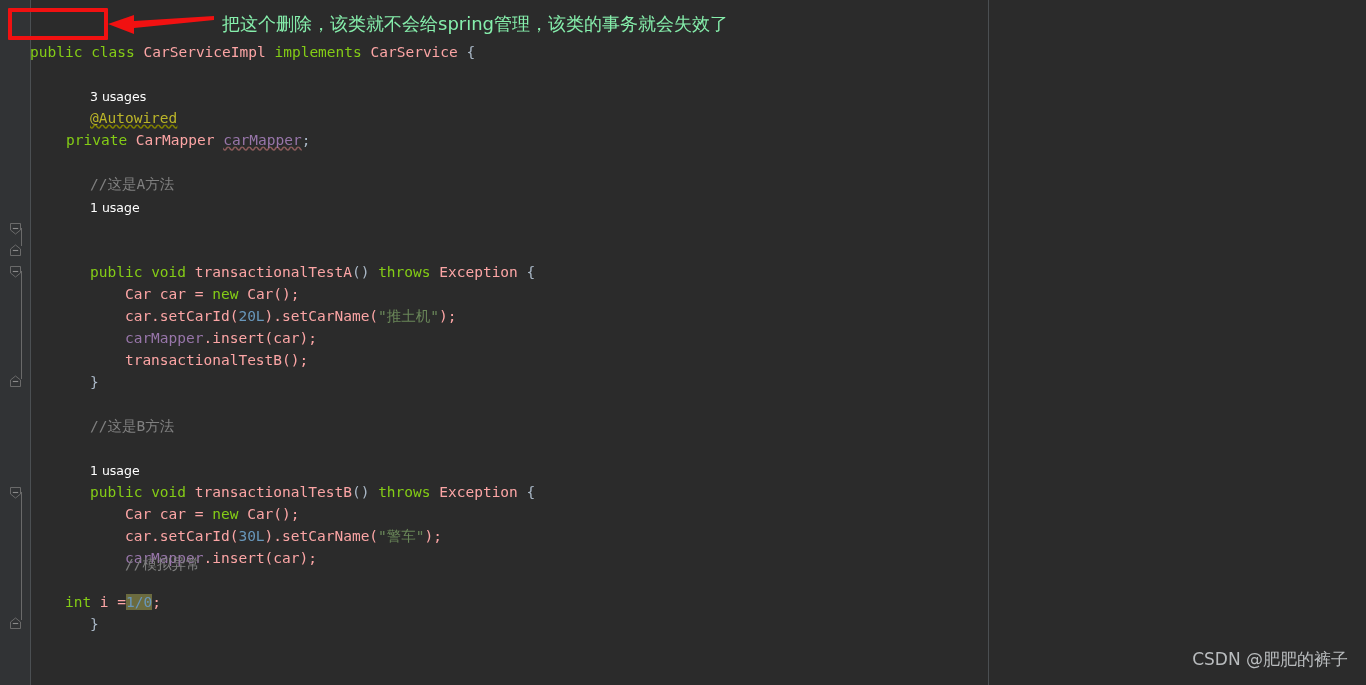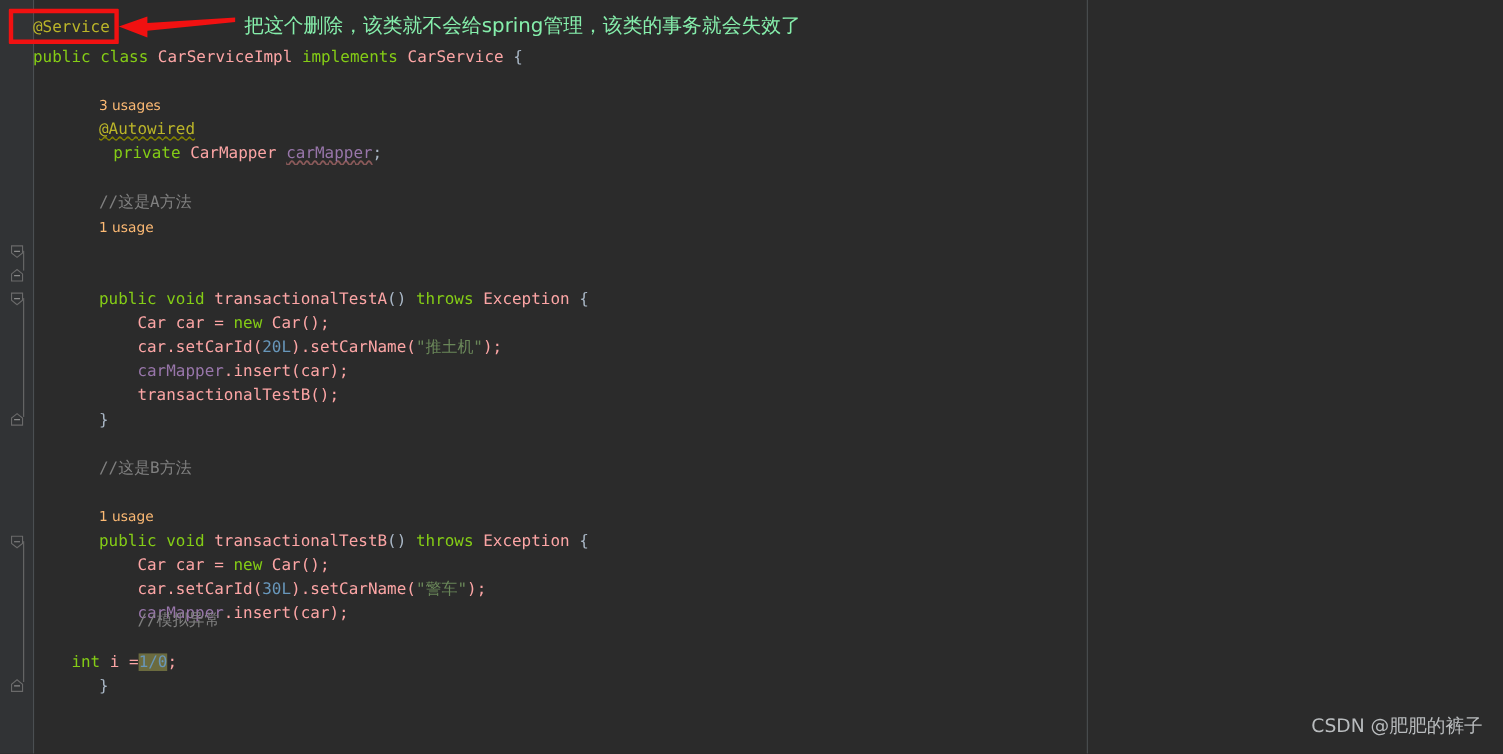--- a/index.html
+++ b/index.html
@@ -68,21 +68,21 @@
   }
   
   .line.hl {
     background: #323232;
   }
 
   
   .hint {
     font-family: "DejaVu Sans", "Liberation Sans", sans-serif;
     font-size: 12.5px;
-    color: #fdba74;
+    color: #ffffff;
   }
 
   
   .kw    { color: #84cc16; }             
   .cls   { color: #fca5a5; }             
   .ann   { color: #bbb529; }             
   .str   { color: #6a8759; }             
   .num   { color: #6897bb; }             
   .cmt   { color: #808080; }             
   .fld   { color: #9876aa; }             
@@ -203,25 +203,24 @@
       </div>
       <div class="fold" style="top: 617px;">
         <svg width="13" height="13" viewBox="0 0 13 13">
           <path d="M1.5 11.5 V5 L6.5 1 L11.5 5 V11.5 Z" fill="none" stroke="#6a6a6a" stroke-width="1"></path>
           <line x1="3.8" y1="6.5" x2="9.2" y2="6.5" stroke="#8a8a8a" stroke-width="1.1"></line>
         </svg>
       </div>
     </div>
 
   <div id="code-layer">
-      <div class="line" style="top: 14px;"><span class="txt"><span class="ann">@Service</span></span></div>
       <div class="line" style="top: 41px;"><span class="txt"><span class="kw">public</span><span class="punct"> </span><span class="kw">class</span><span class="punct"> </span><span class="cls">CarServiceImpl</span><span class="punct"> </span><span class="kw">implements</span><span class="punct"> </span><span class="cls">CarService</span><span class="punct"> {</span></span></div>
       <div class="line" style="top: 85px;"><span class="txt hint" style="padding-left: 90px;">3 usages</span></div>
       <div class="line" style="top: 107px;"><span class="txt" style="padding-left: 90px;"><span class="ann wavy">@Autowired</span></span></div>
-      <div class="line" style="top: 129px;"><span class="txt" style="padding-left: 103px; text-align: center;"><span class="kw">private</span><span class="punct"> </span><span class="cls">CarMapper</span><span class="punct"> </span><span class="fld wavy-red">carMapper</span><span class="punct">;</span></span></div>
+      <div class="line" style="top: 129px;"><span class="txt" style="padding-left: 66px; text-align: center;"><span class="kw">private</span><span class="punct"> </span><span class="cls">CarMapper</span><span class="punct"> </span><span class="fld wavy-red">carMapper</span><span class="punct">;</span></span></div>
       <div class="line" style="top: 173px;"><span class="txt" style="padding-left: 90px;"><span class="cmt">//这是A方法</span></span></div>
       <div class="line" style="top: 196px;"><span class="txt hint" style="padding-left: 90px;">1 usage</span></div>
       <div class="line" style="top: 261px;"><span class="txt" style="padding-left: 90px;"><span class="kw">public</span><span class="punct"> </span><span class="kw">void</span><span class="punct"> </span><span class="cls">transactionalTestA</span><span class="punct">() </span><span class="kw">throws</span><span class="punct"> </span><span class="cls">Exception</span><span class="punct"> {</span></span></div>
       <div class="line" style="top: 283px;"><span class="txt" style="padding-left: 90px;"><span class="cls">    Car car = </span><span class="kw">new</span><span class="cls"> Car();</span></span></div>
       <div class="line" style="top: 305px;"><span class="txt" style="padding-left: 90px;"><span class="cls">    car.setCarId(</span><span class="num">20L</span><span class="cls">).setCarName(</span><span class="str">"推土机"</span><span class="cls">);</span></span></div>
       <div class="line" style="top: 327px;"><span class="txt" style="padding-left: 90px;"><span class="punct">    </span><span class="fld">carMapper</span><span class="cls">.insert(car);</span></span></div>
       <div class="line" style="top: 349px;"><span class="txt" style="padding-left: 90px;"><span class="cls">    transactionalTestB();</span></span></div>
       <div class="line" style="top: 371px;"><span class="txt" style="padding-left: 90px;"><span class="punct">}</span></span></div>
       <div class="line" style="top: 415px;"><span class="txt" style="padding-left: 90px;"><span class="cmt">//这是B方法</span></span></div>
       <div class="line" style="top: 459px;"><span class="txt hint" style="padding-left: 90px;">1 usage</span></div>

